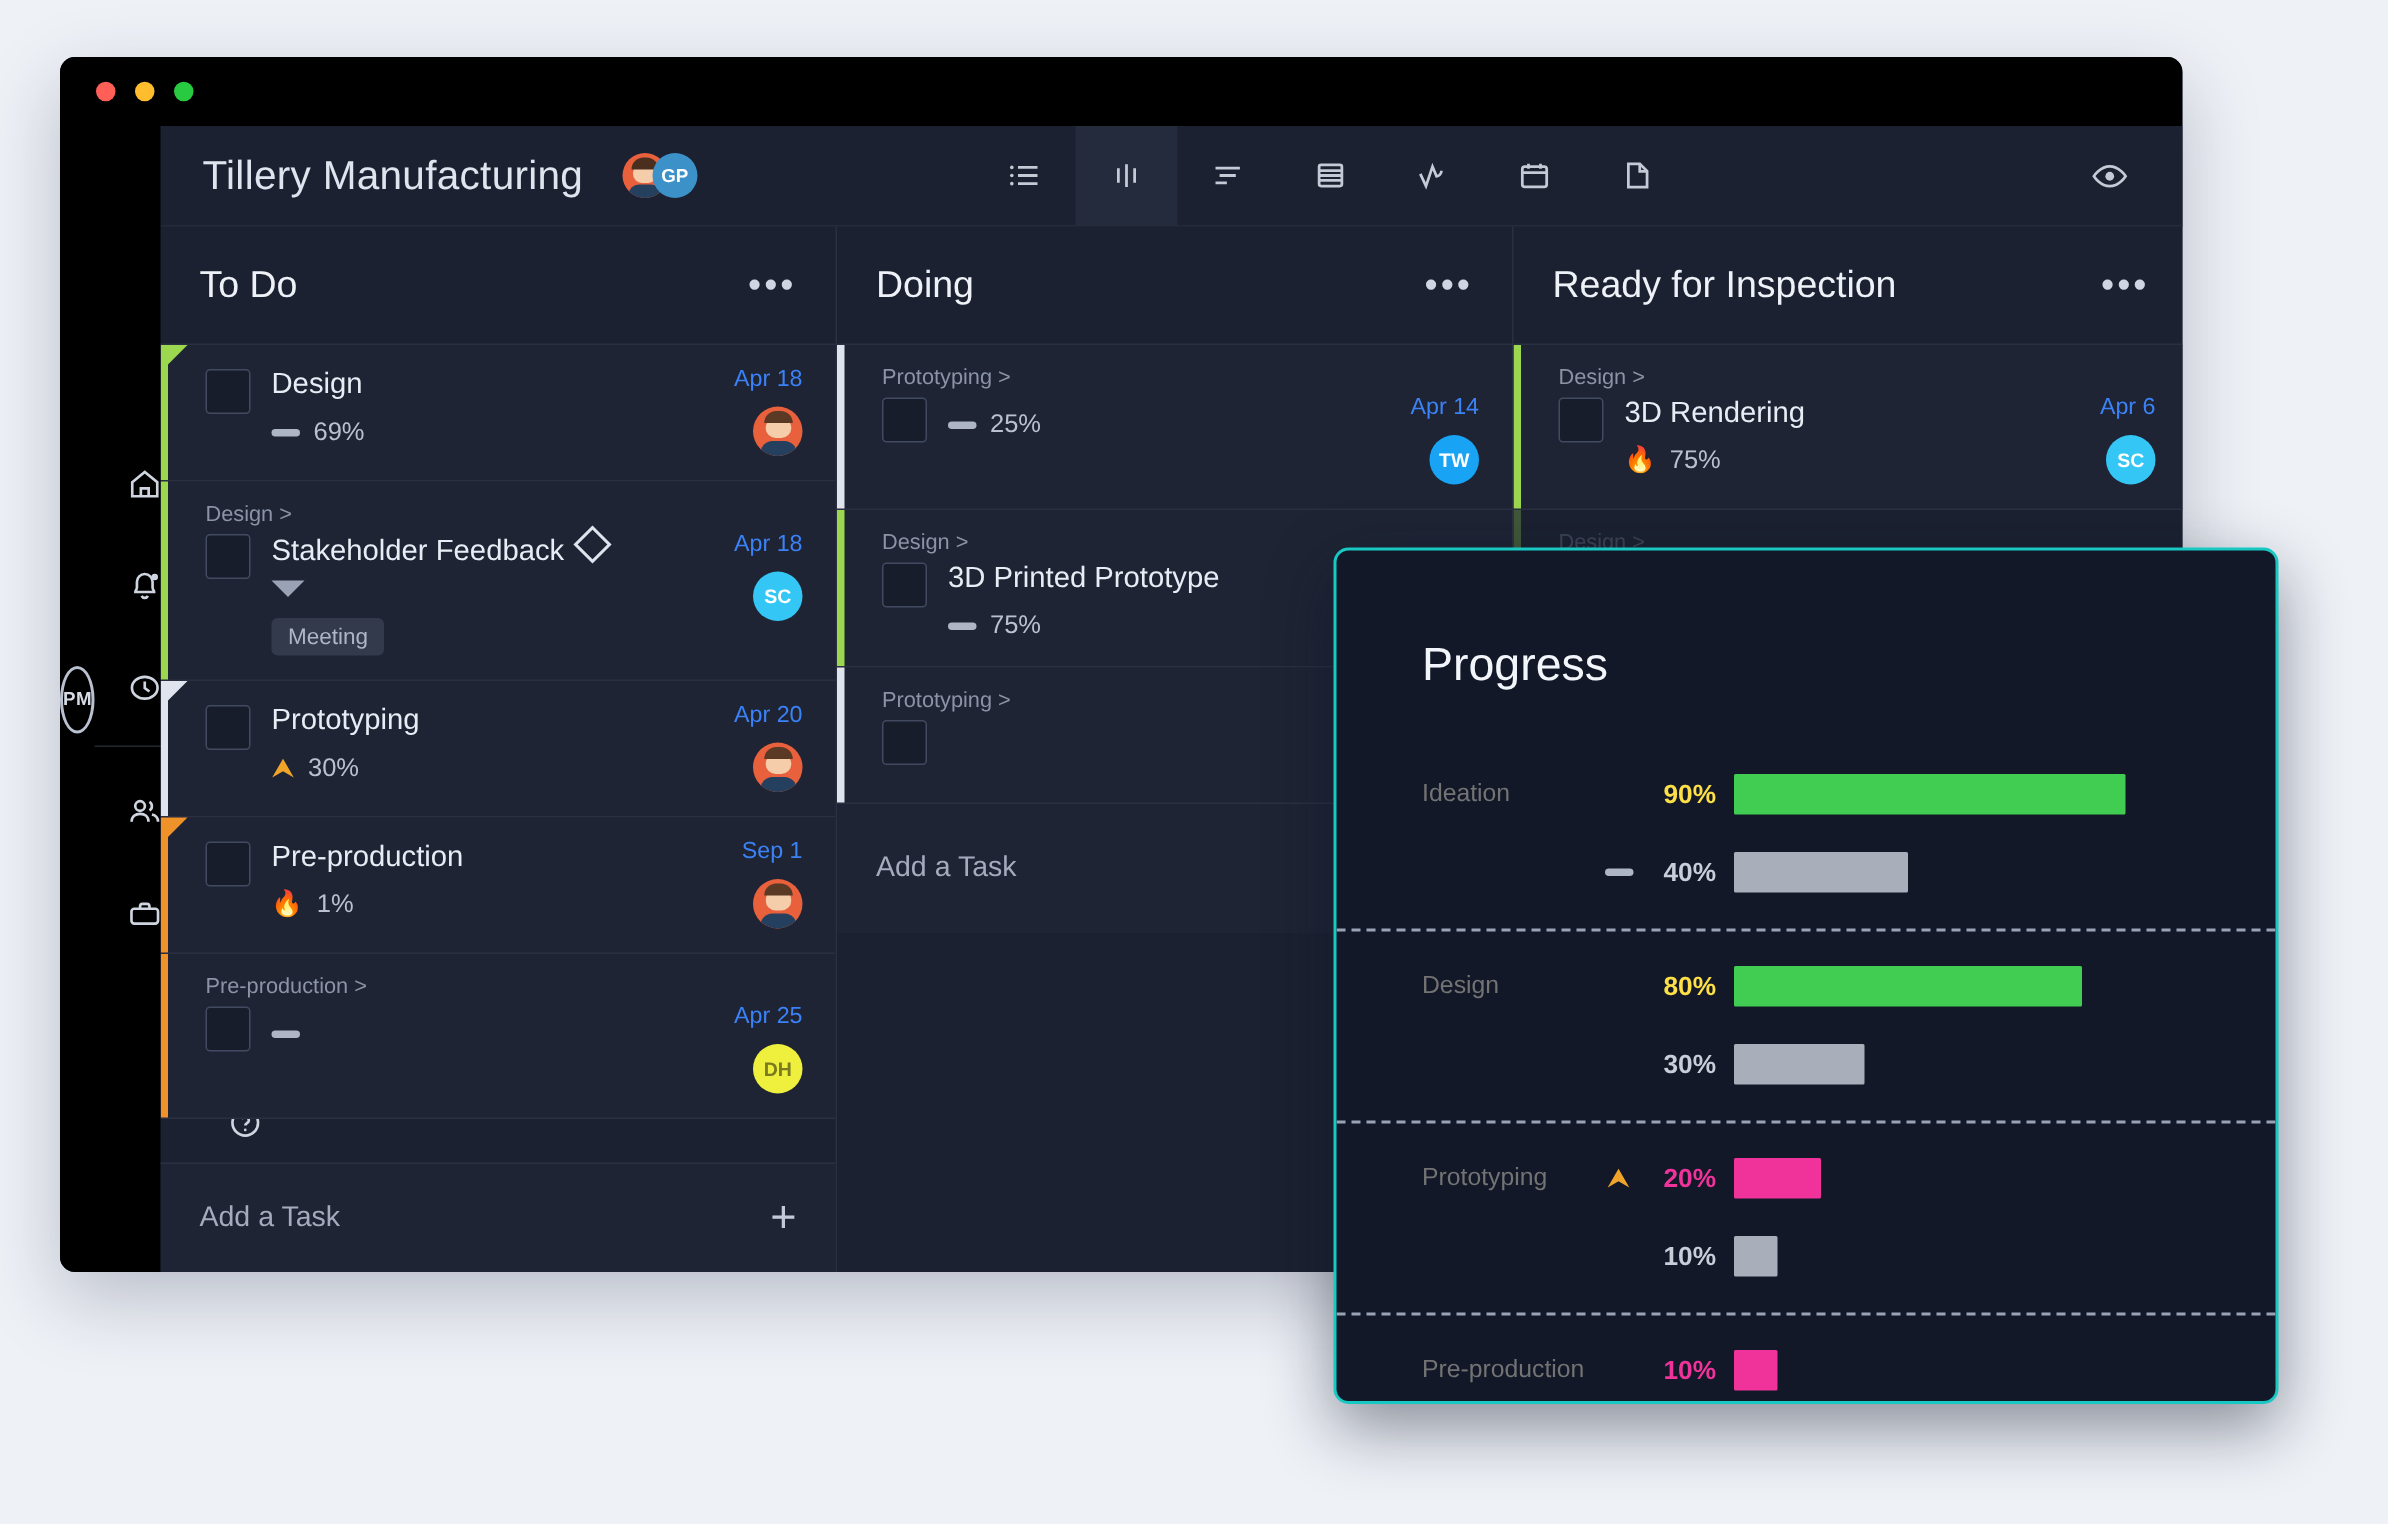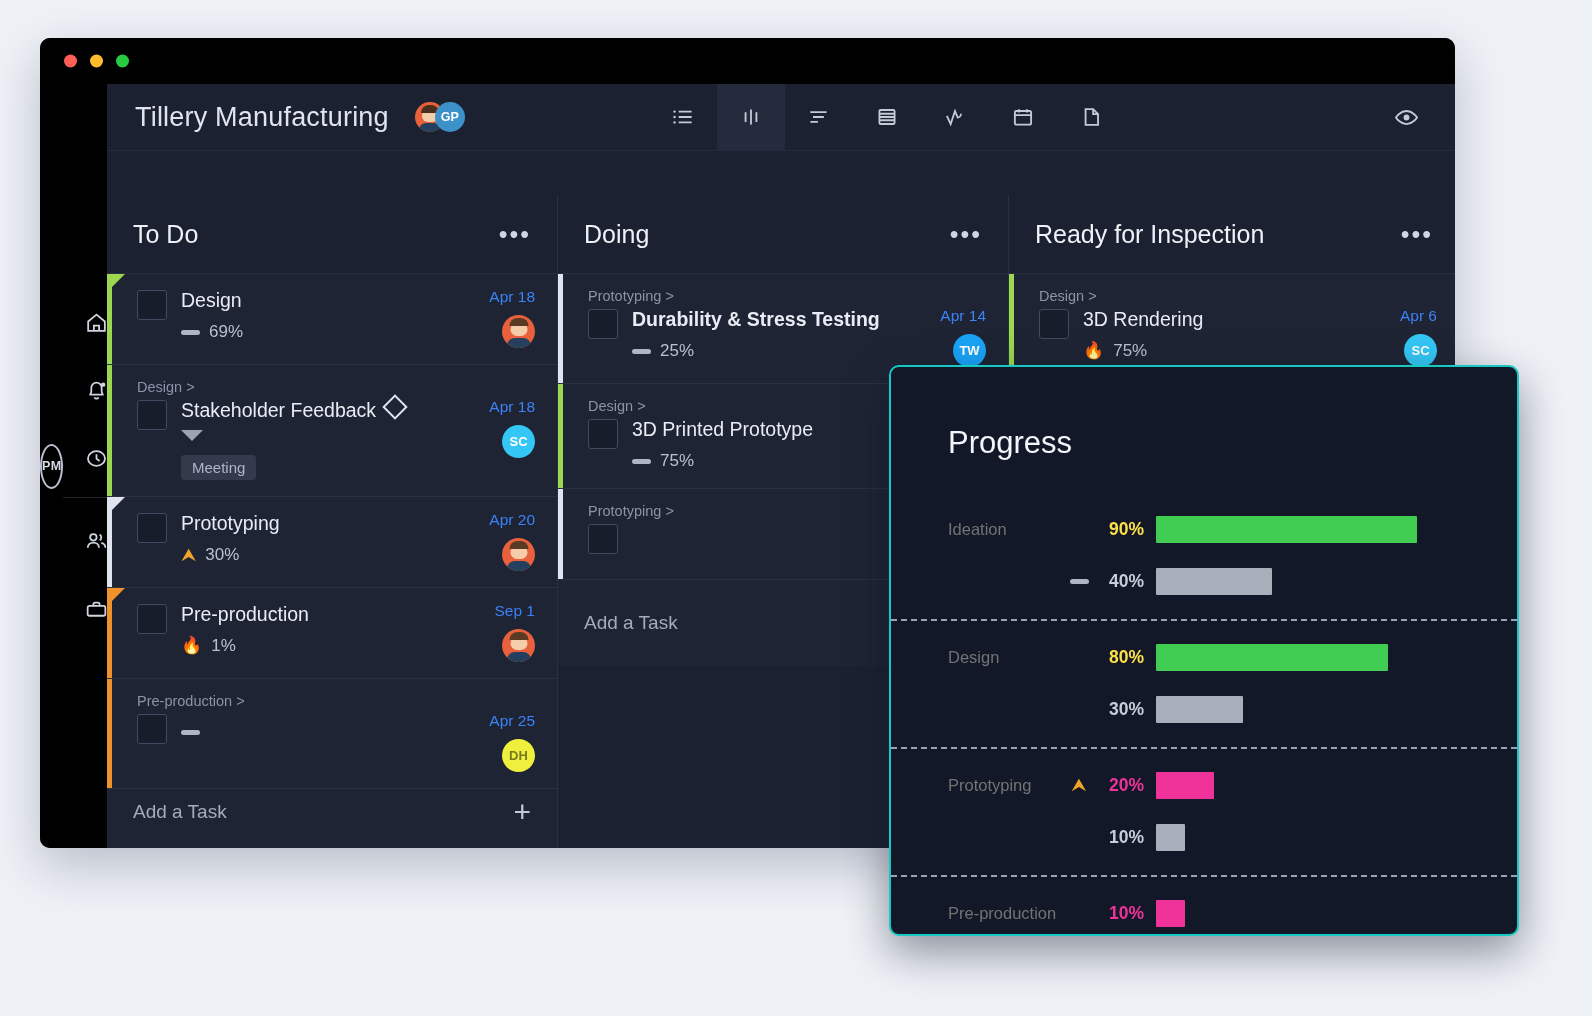--- a/index.html
+++ b/index.html
@@ -55,21 +55,21 @@
     flex:0 0 36px;
   }
   .avatar-img::before{content:"";position:absolute;left:50%;top:7px;transform:translateX(-50%);
     width:19px;height:16px;border-radius:9px 9px 7px 7px;background:#f6cdaa;}
   .avatar-img::after{content:"";position:absolute;left:50%;top:4px;transform:translateX(-50%);
     width:21px;height:9px;border-radius:11px 11px 0 0;background:#5b3a25;}
   .avatar-body{position:absolute;left:50%;bottom:0;transform:translateX(-50%);
     width:26px;height:11px;border-radius:8px 8px 0 0;background:#2e4d6e;}
 
   
-  .main{flex:1;display:flex;flex-direction:column;min-width:0;background:#1b2130;gap:44px;}
+  .main{flex:1;display:flex;flex-direction:column;min-width:0;background:#1b2130;}
 
   .topbar{
     height:66px;background:#1b2130;display:flex;align-items:center;
     border-bottom:1px solid #252b3a;padding-left:28px;padding-right:18px;
   }
   .proj-title{color:#dfe4ee;font-size:27px;font-weight:400;letter-spacing:.2px;}
   .members{display:flex;align-items:center;margin-left:26px;position:relative;}
   .m-av{width:30px;height:30px;border-radius:50%;position:relative;overflow:hidden;}
   .m-av.photo{background:#e8603c;}
   .m-av.photo::before{content:"";position:absolute;left:50%;top:6px;transform:translateX(-50%);
@@ -424,21 +424,20 @@
               <div class="col-title">Doing</div>
               <div class="col-dots">•••</div>
             </div>
             <div class="col-body">
               <div class="card">
                 <span class="accent" style="background:#dfe4ee;color:#dfe4ee"></span>
                 <div class="crumb">Prototyping &gt;</div>
                 <div class="card-row">
                   <span class="chk"></span>
                   <div class="card-main">
-                    <div class="c-title bold"><span>Durability &amp; Stress Testing</span></div>
                     <div class="c-sub">
                       <span class="prog-dash"></span>
                       <span class="pct">25%</span>
                     </div>
                   </div>
                   <div class="c-right">
                     <span class="c-date">Apr 14</span>
                     <div class="c-av" style="background:#19a3f5;color:#fff">TW</div>
                   </div>
                 </div>

